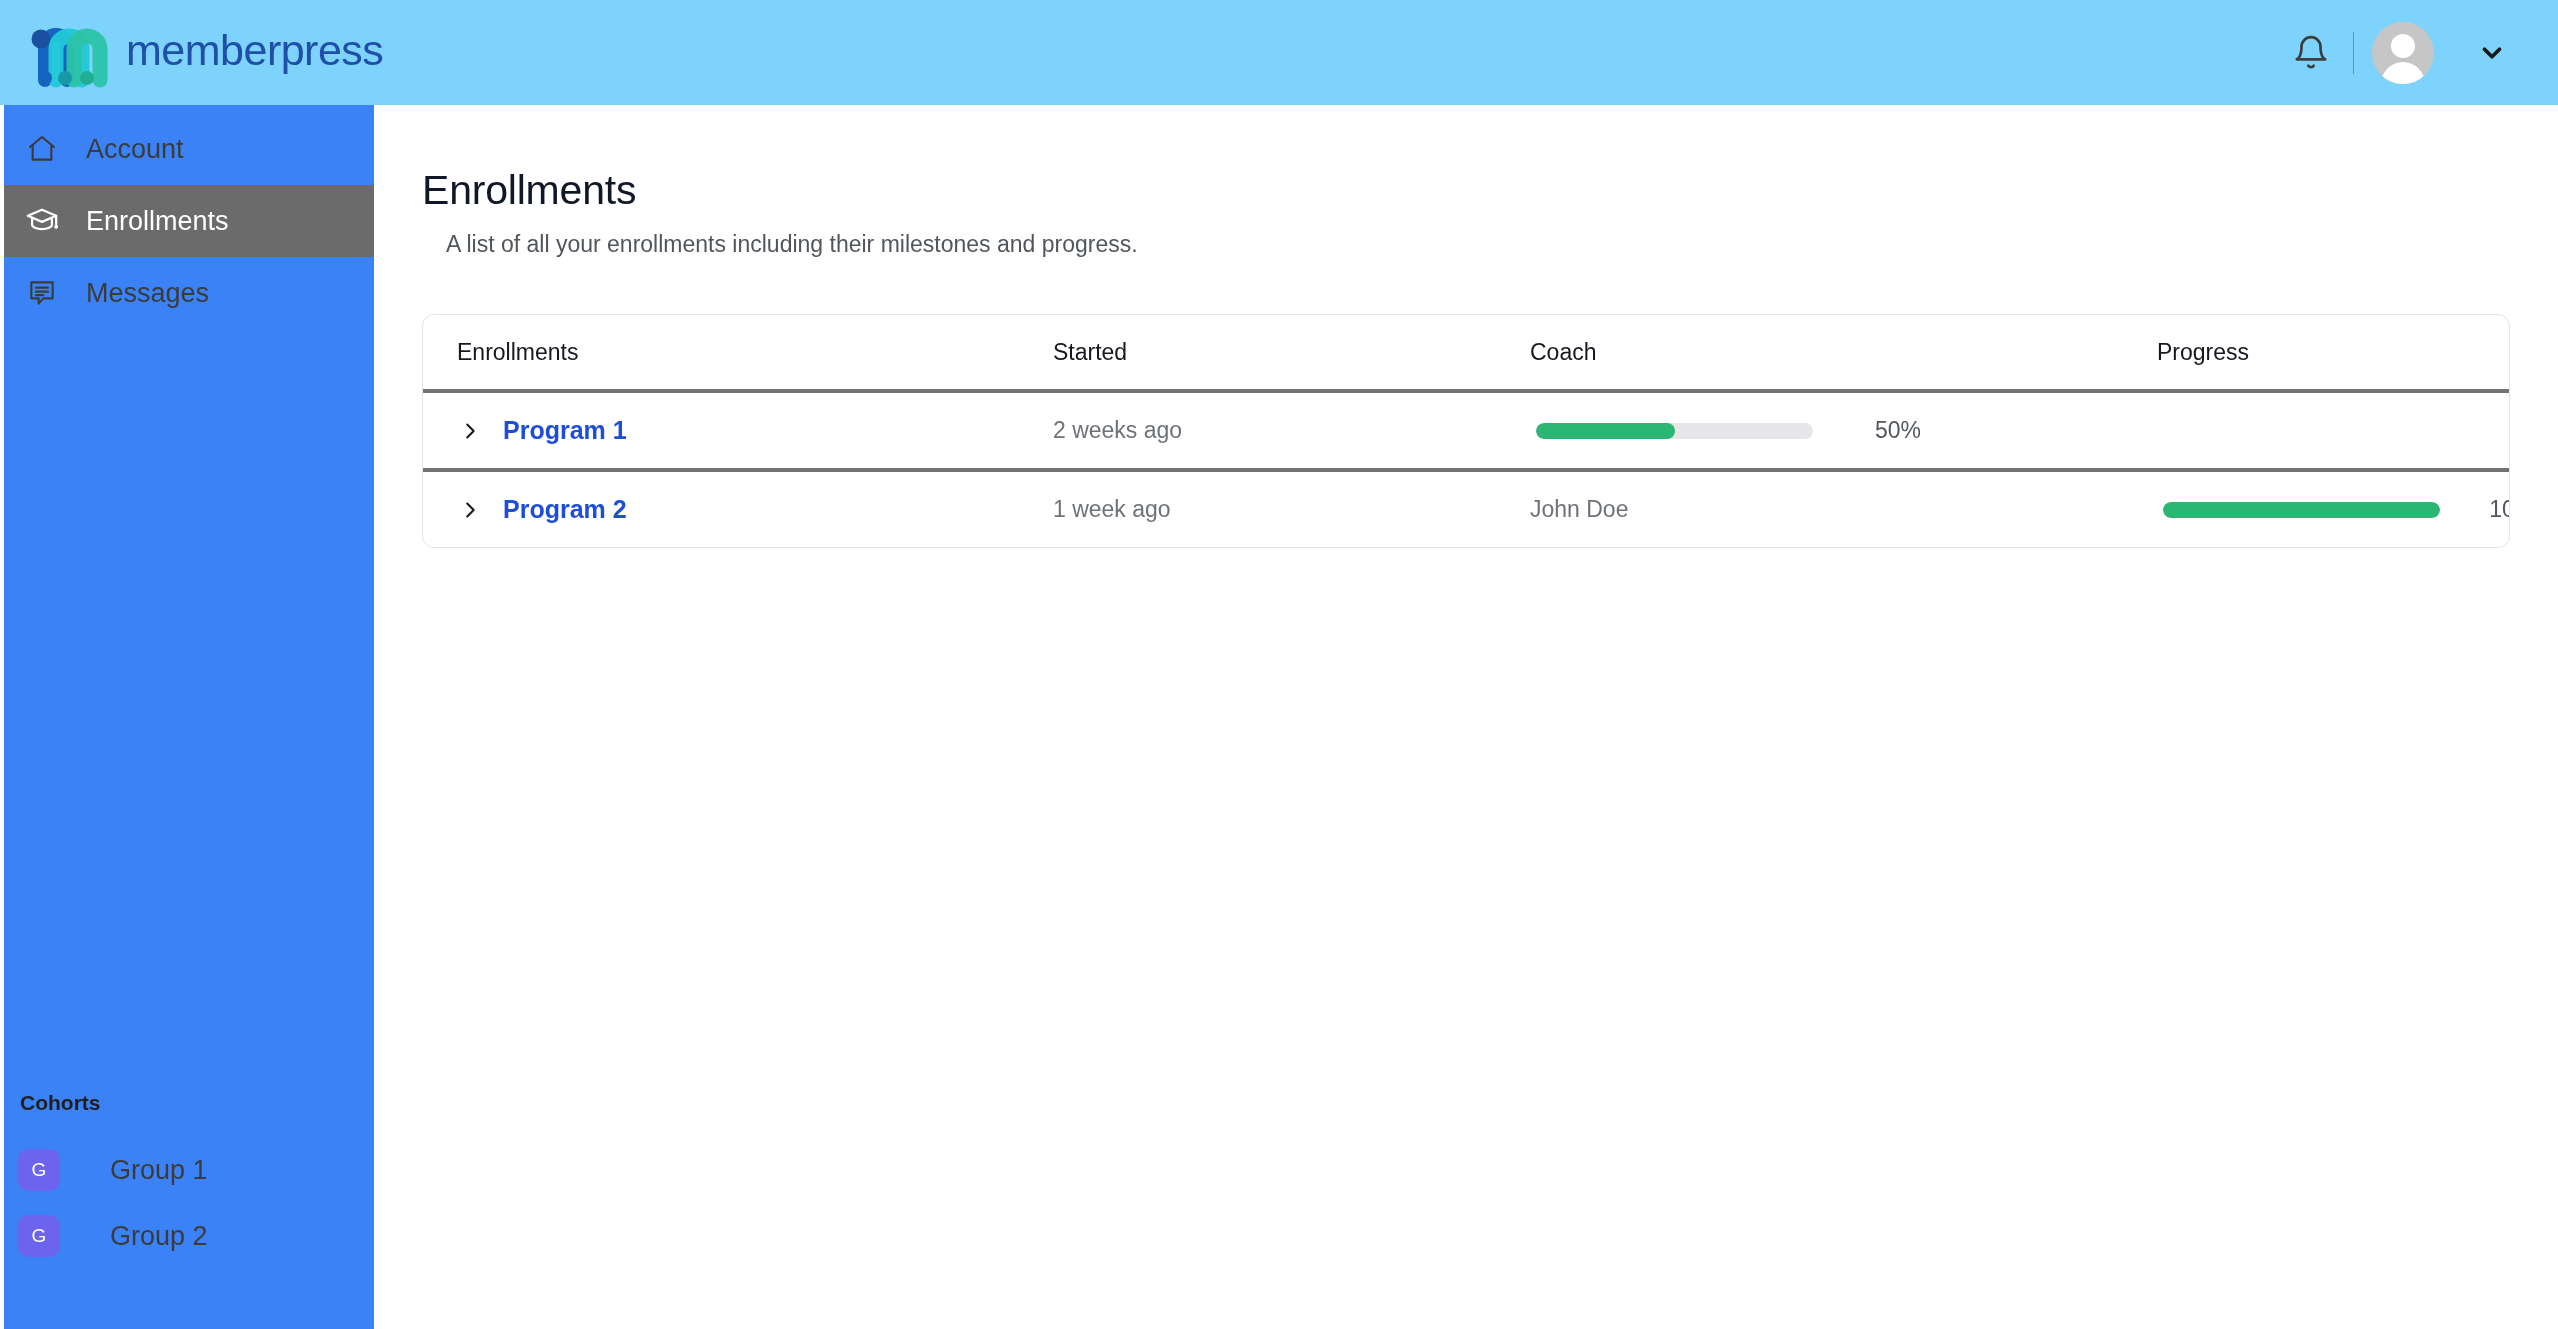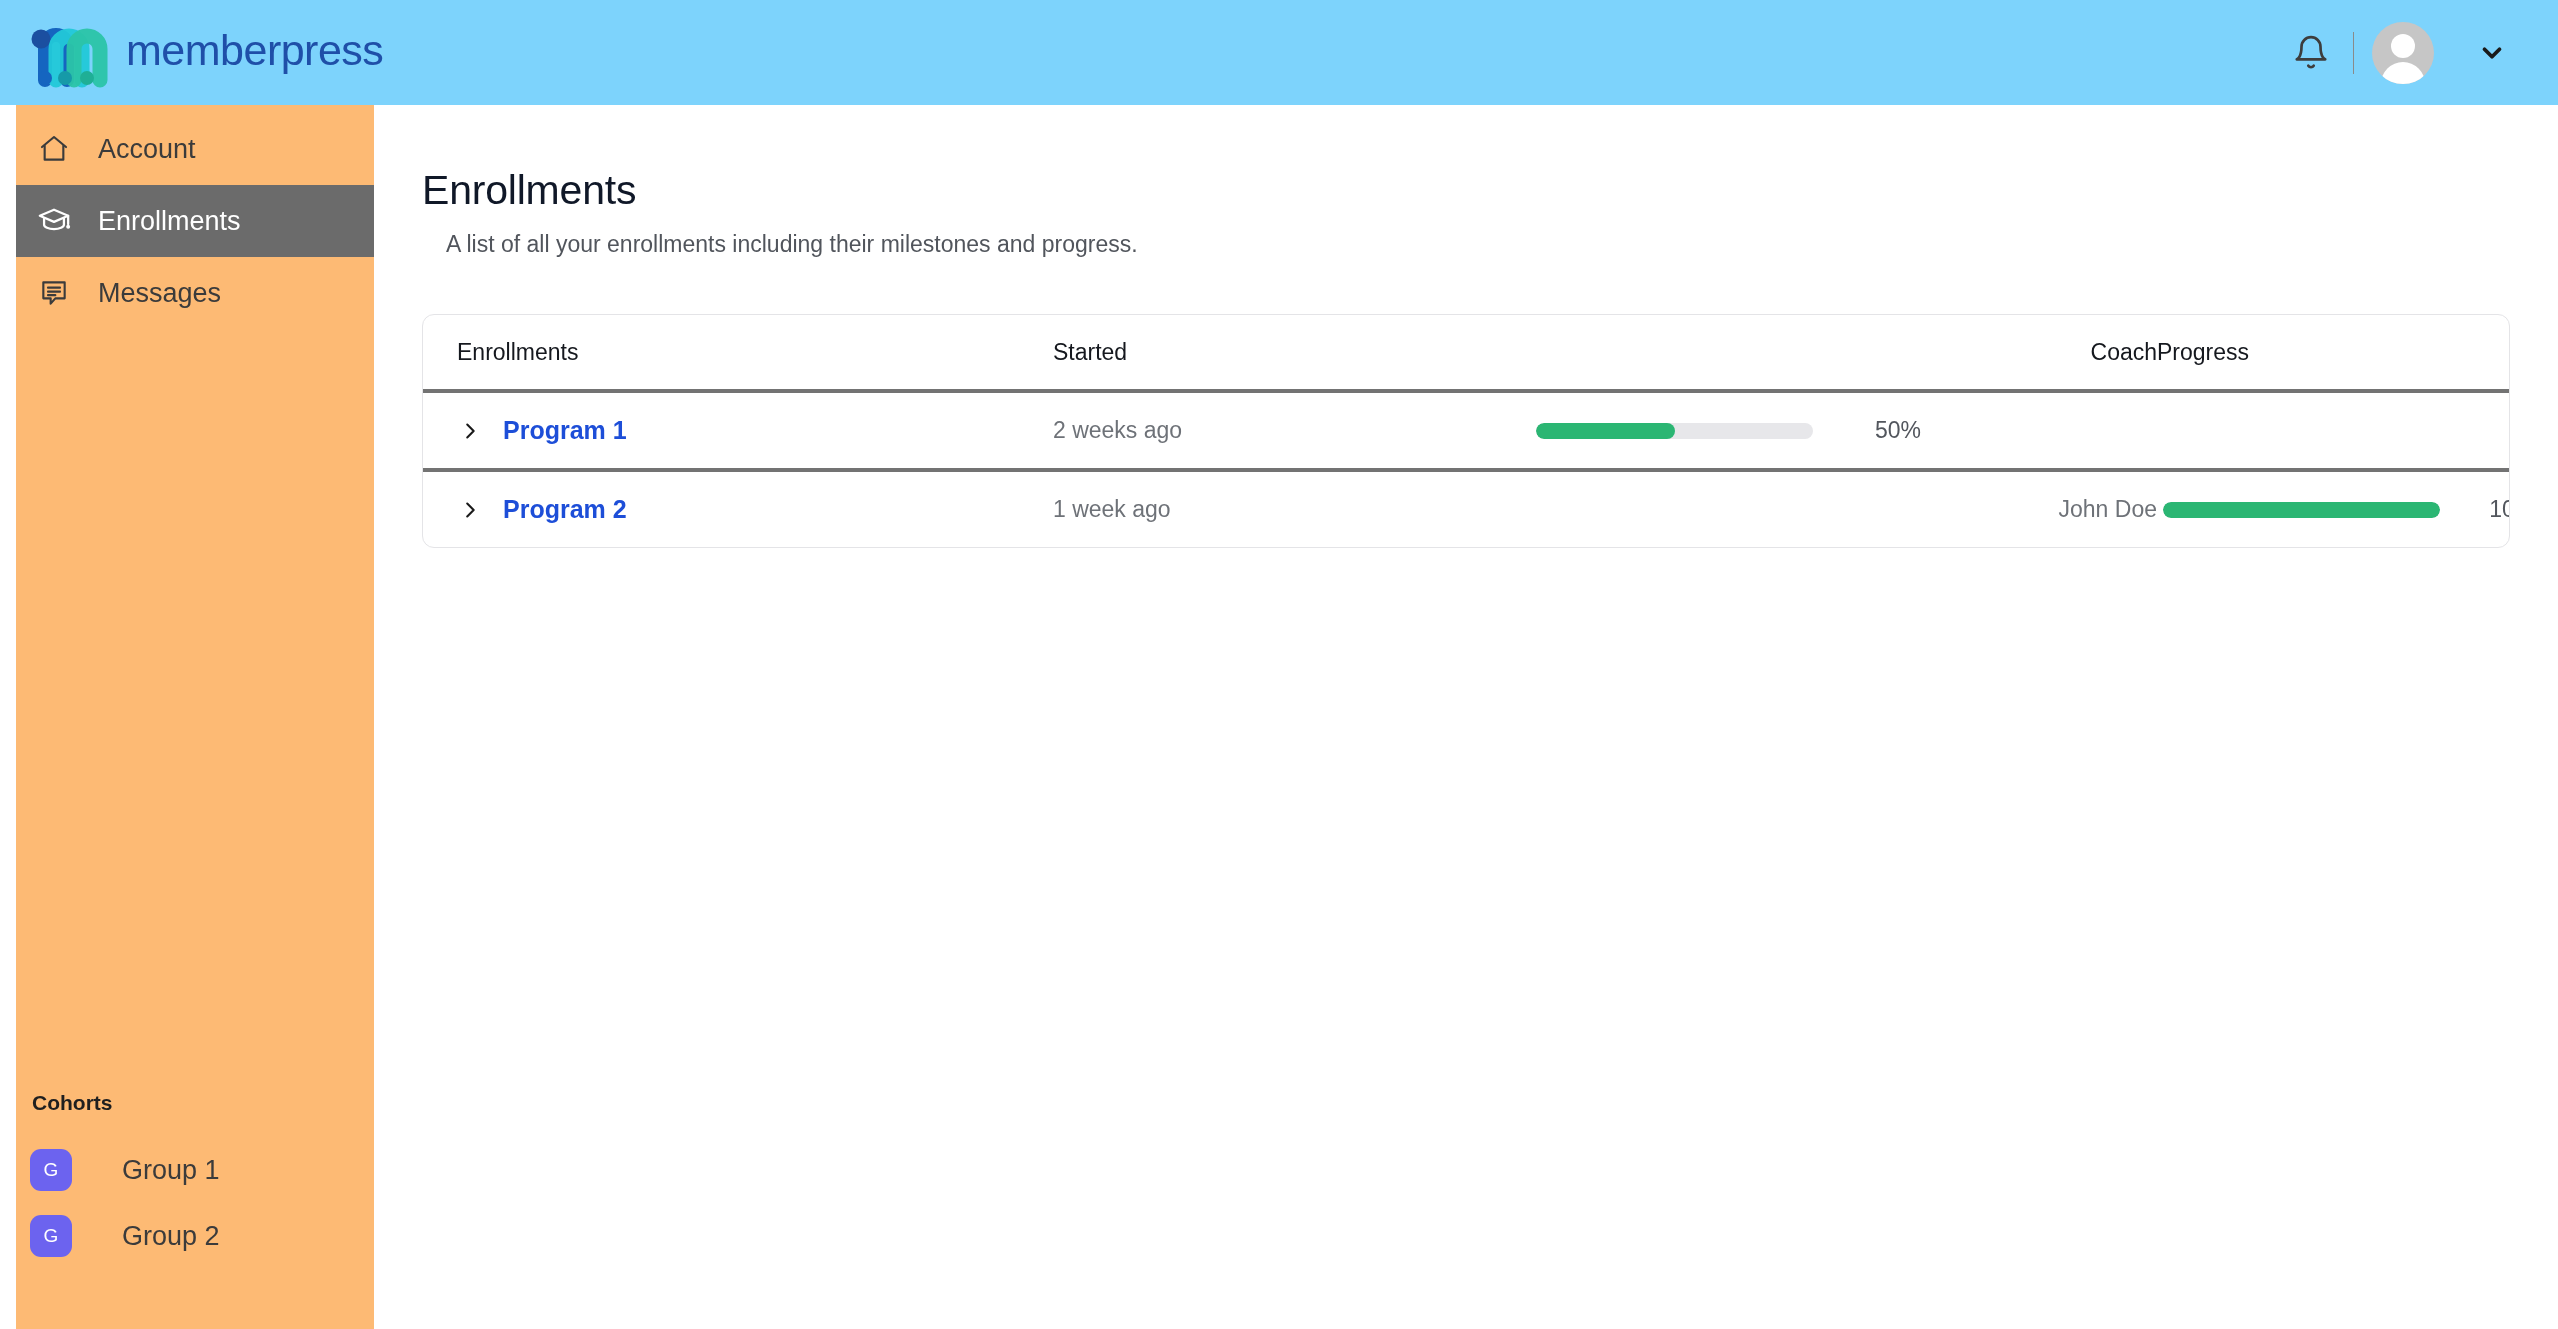--- a/index.html
+++ b/index.html
@@ -91,24 +91,24 @@
   .chev-btn {
     width: 64px; height: 64px;
     display: flex; align-items: center; justify-content: center;
     margin-left: 26px;
     cursor: pointer;
   }
 
   
   .sidebar {
     position: absolute;
-    top: 105px; left: 16px;
+    top: 105px; left: 4px;
     width: 374px;
     height: 1224px;
-    background: #fdba74;
+    background: #3b82f6;
     padding-top: 8px;
   }
 
   .nav-item {
     display: flex;
     align-items: center;
     height: 72px;
     padding-left: 16px;
     gap: 22px;
     cursor: pointer;
@@ -204,21 +204,21 @@
     padding: 0 0 0 34px;
   }
   .row.head { height: 74px; }
   .row.data {
     border-top: 4px solid #737373;
     height: 79px;
   }
 
   .col-enroll { flex: 0 0 596px; display: flex; align-items: center; gap: 20px; }
   .col-started { flex: 0 0 477px; }
-  .col-coach  { flex: 0 0 627px; text-align: right; }
+  .col-coach  { flex: 0 0 627px; }
   .col-progress { flex: 1 1 auto; display: flex; align-items: center; }
 
   .th {
     font-size: 23px;
     color: #15181e;
     font-weight: 400;
     line-height: 1;
   }
 
   .chev-right {

